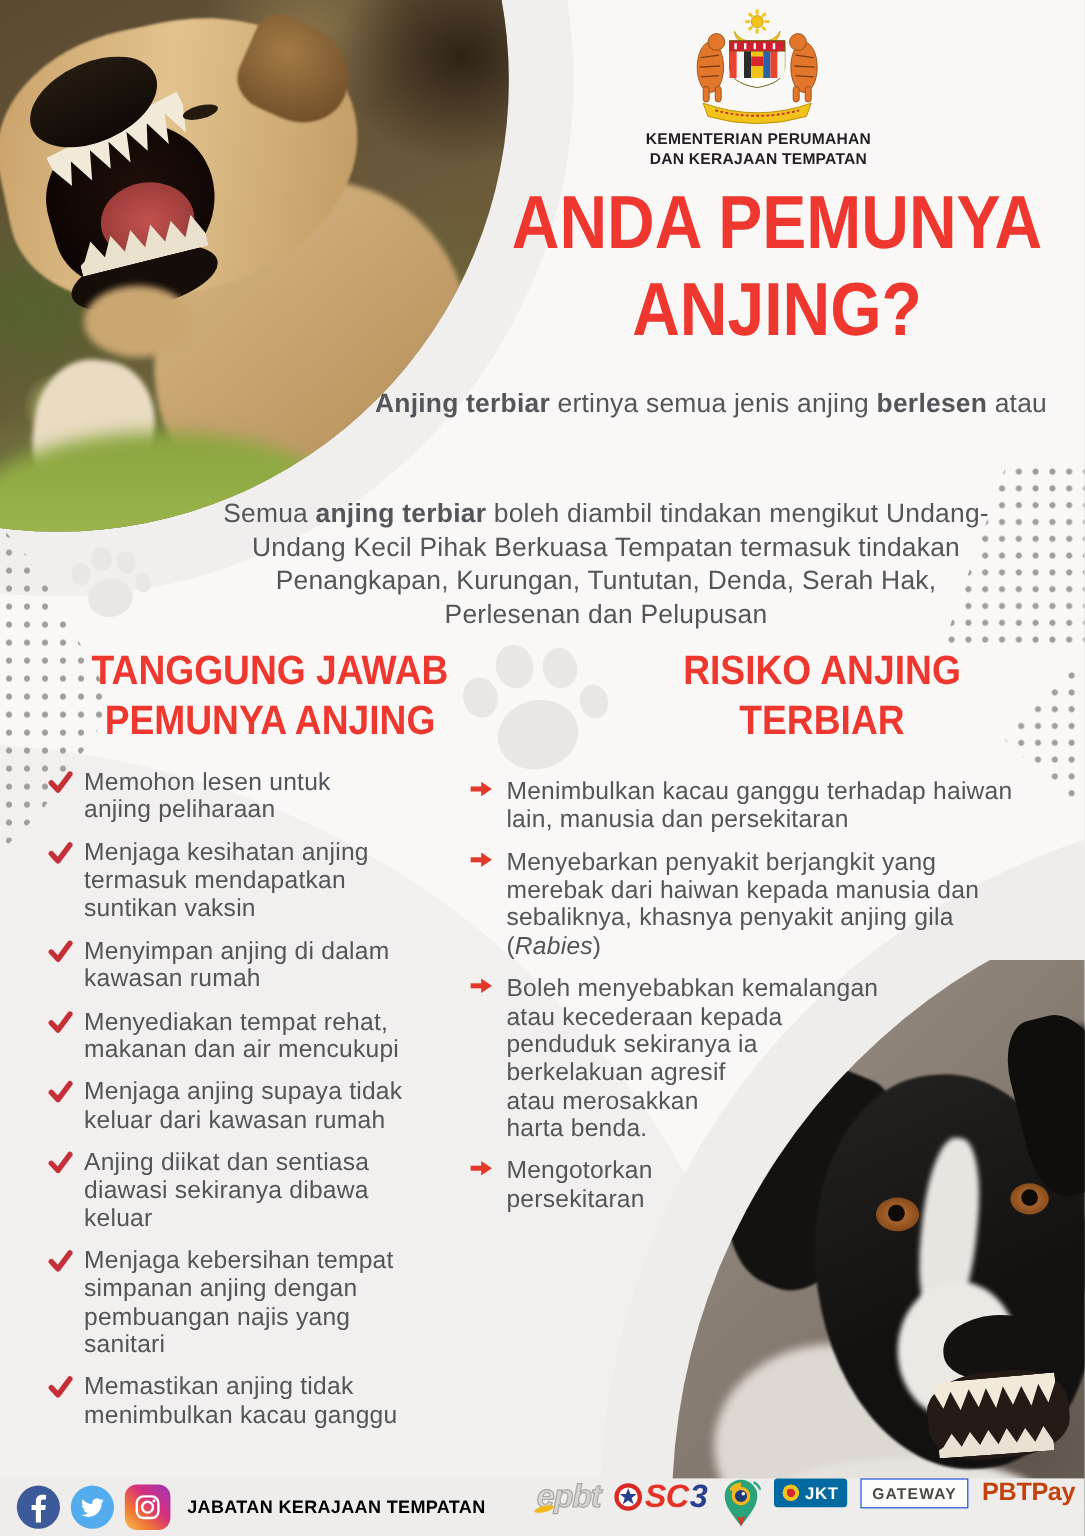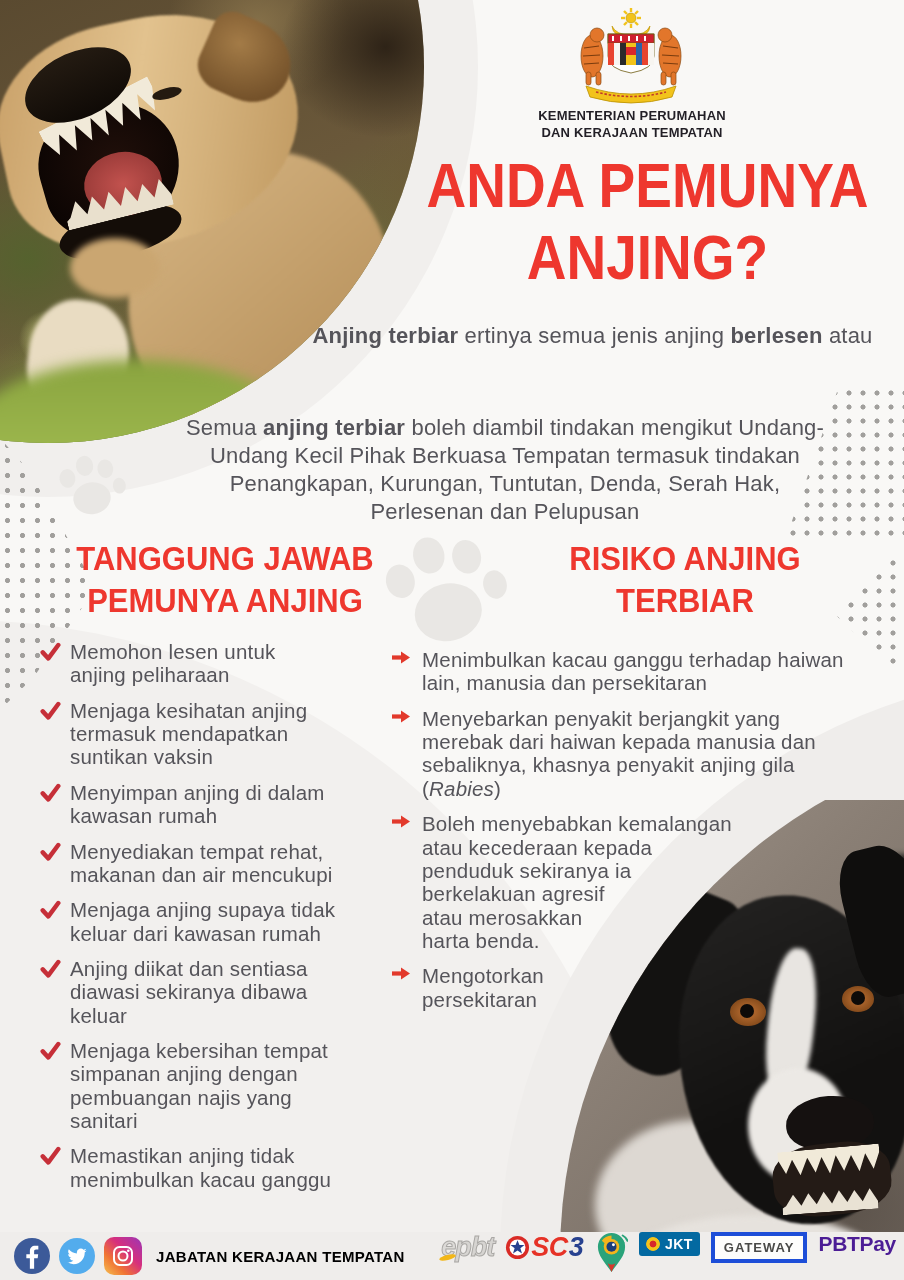--- a/index.html
+++ b/index.html
@@ -162,23 +162,23 @@
   .epbt .e{position:relative;color:#dcdad7;}
   .epbt .e::after{content:"";position:absolute;left:-2px;bottom:2px;width:17px;height:5px;
         background:#f2b719;border-radius:50%;transform:rotate(-14deg);}
   .osc{display:flex;align-items:center;gap:1px;font-weight:bold;font-style:italic;font-size:27px;}
   .osc .sc{color:#e63226;letter-spacing:-.5px;}
   .osc .three{color:#27418f;}
   .jkt-badge{display:flex;align-items:center;background:#0369a1;border-radius:3px;
              padding:4px 7px;gap:5px;}
   .jkt-crest{width:14px;height:14px;border-radius:50%;background:radial-gradient(#d8272b 35%,#f2c31b 36% 70%,#2a63a8 71%);}
   .jkt-text{color:#fff;font-weight:bold;font-size:14px;letter-spacing:.5px;}
-  .gateway{background:#fdfdfc;border:4px solid #1d4ed8;padding:4px 9px;color:#4a4a48;
+  .gateway{background:#fdfdfc;border:1px solid #1d4ed8;padding:4px 9px;color:#4a4a48;
            font-weight:bold;font-size:13px;letter-spacing:1px;}
-  .pbtpay{color:#4c1d95;font-weight:bold;font-size:21px;letter-spacing:-.3px;}
+  .pbtpay{color:#c2410c;font-weight:bold;font-size:21px;letter-spacing:-.3px;}
 </style>
 </head>
 <body>
 
 <div class="poster">
 
   <div class="ring ring-corner"></div>
   <div class="ring ring-top"></div>
   <div class="ring ring-bottom"></div>
   <div class="dots dots-right1"></div>

